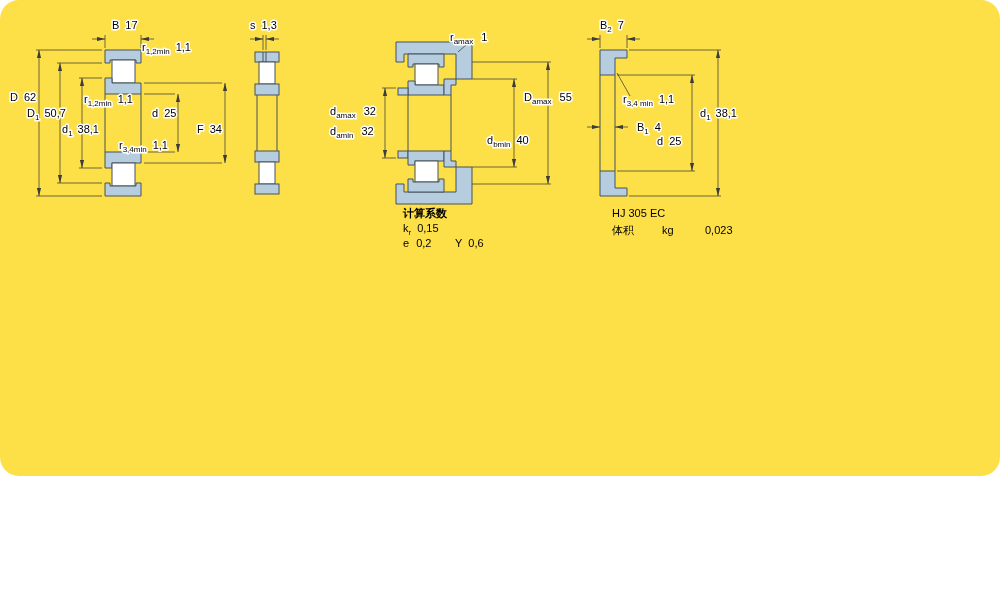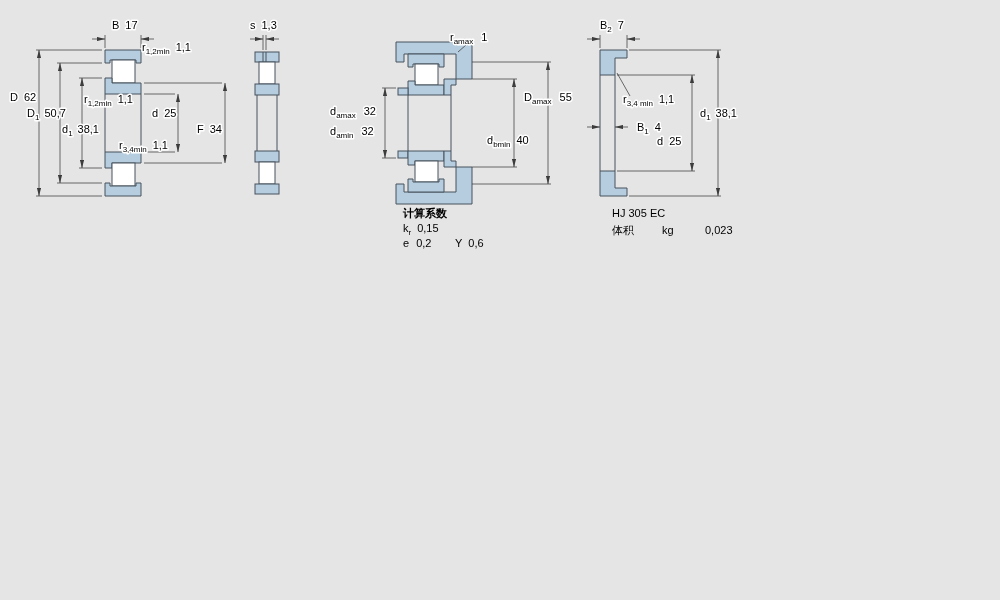--- a/index.html
+++ b/index.html
@@ -1,18 +1,18 @@
 <!DOCTYPE html>
 <html><head>
 <meta charset="utf-8">
 <title>Bearing drawing</title>
 <style>
   html,body{margin:0;padding:0;background:#fff;}
-  .canvas{position:relative;width:1000px;height:600px;background:#e5e5e5;overflow:hidden;
-          font-family:"Liberation Sans","DejaVu Sans",sans-serif;}
+  .canvas{position:relative;width:1000px;height:476px;background:#fde047;overflow:hidden;
+          font-family:"Liberation Sans","DejaVu Sans",sans-serif;border-radius:19px;}
   svg{display:block;}
   svg text{font-family:"Liberation Sans","DejaVu Sans",sans-serif;font-size:11px;fill:#000;}
   svg text.bg{paint-order:stroke;stroke:#ffffff;stroke-width:3px;stroke-linejoin:round;}
   svg .sub{font-size:8px;}
   .part{fill:#b5cdde;stroke:#46525c;stroke-width:1;}
   .roller{fill:#ffffff;stroke:#46525c;stroke-width:1;}
   .sil{stroke:#46525c;stroke-width:1;fill:none;}
   .dim{stroke:#3c3c3c;stroke-width:0.75;fill:none;}
   .heading{font-weight:bold;}
 </style>

